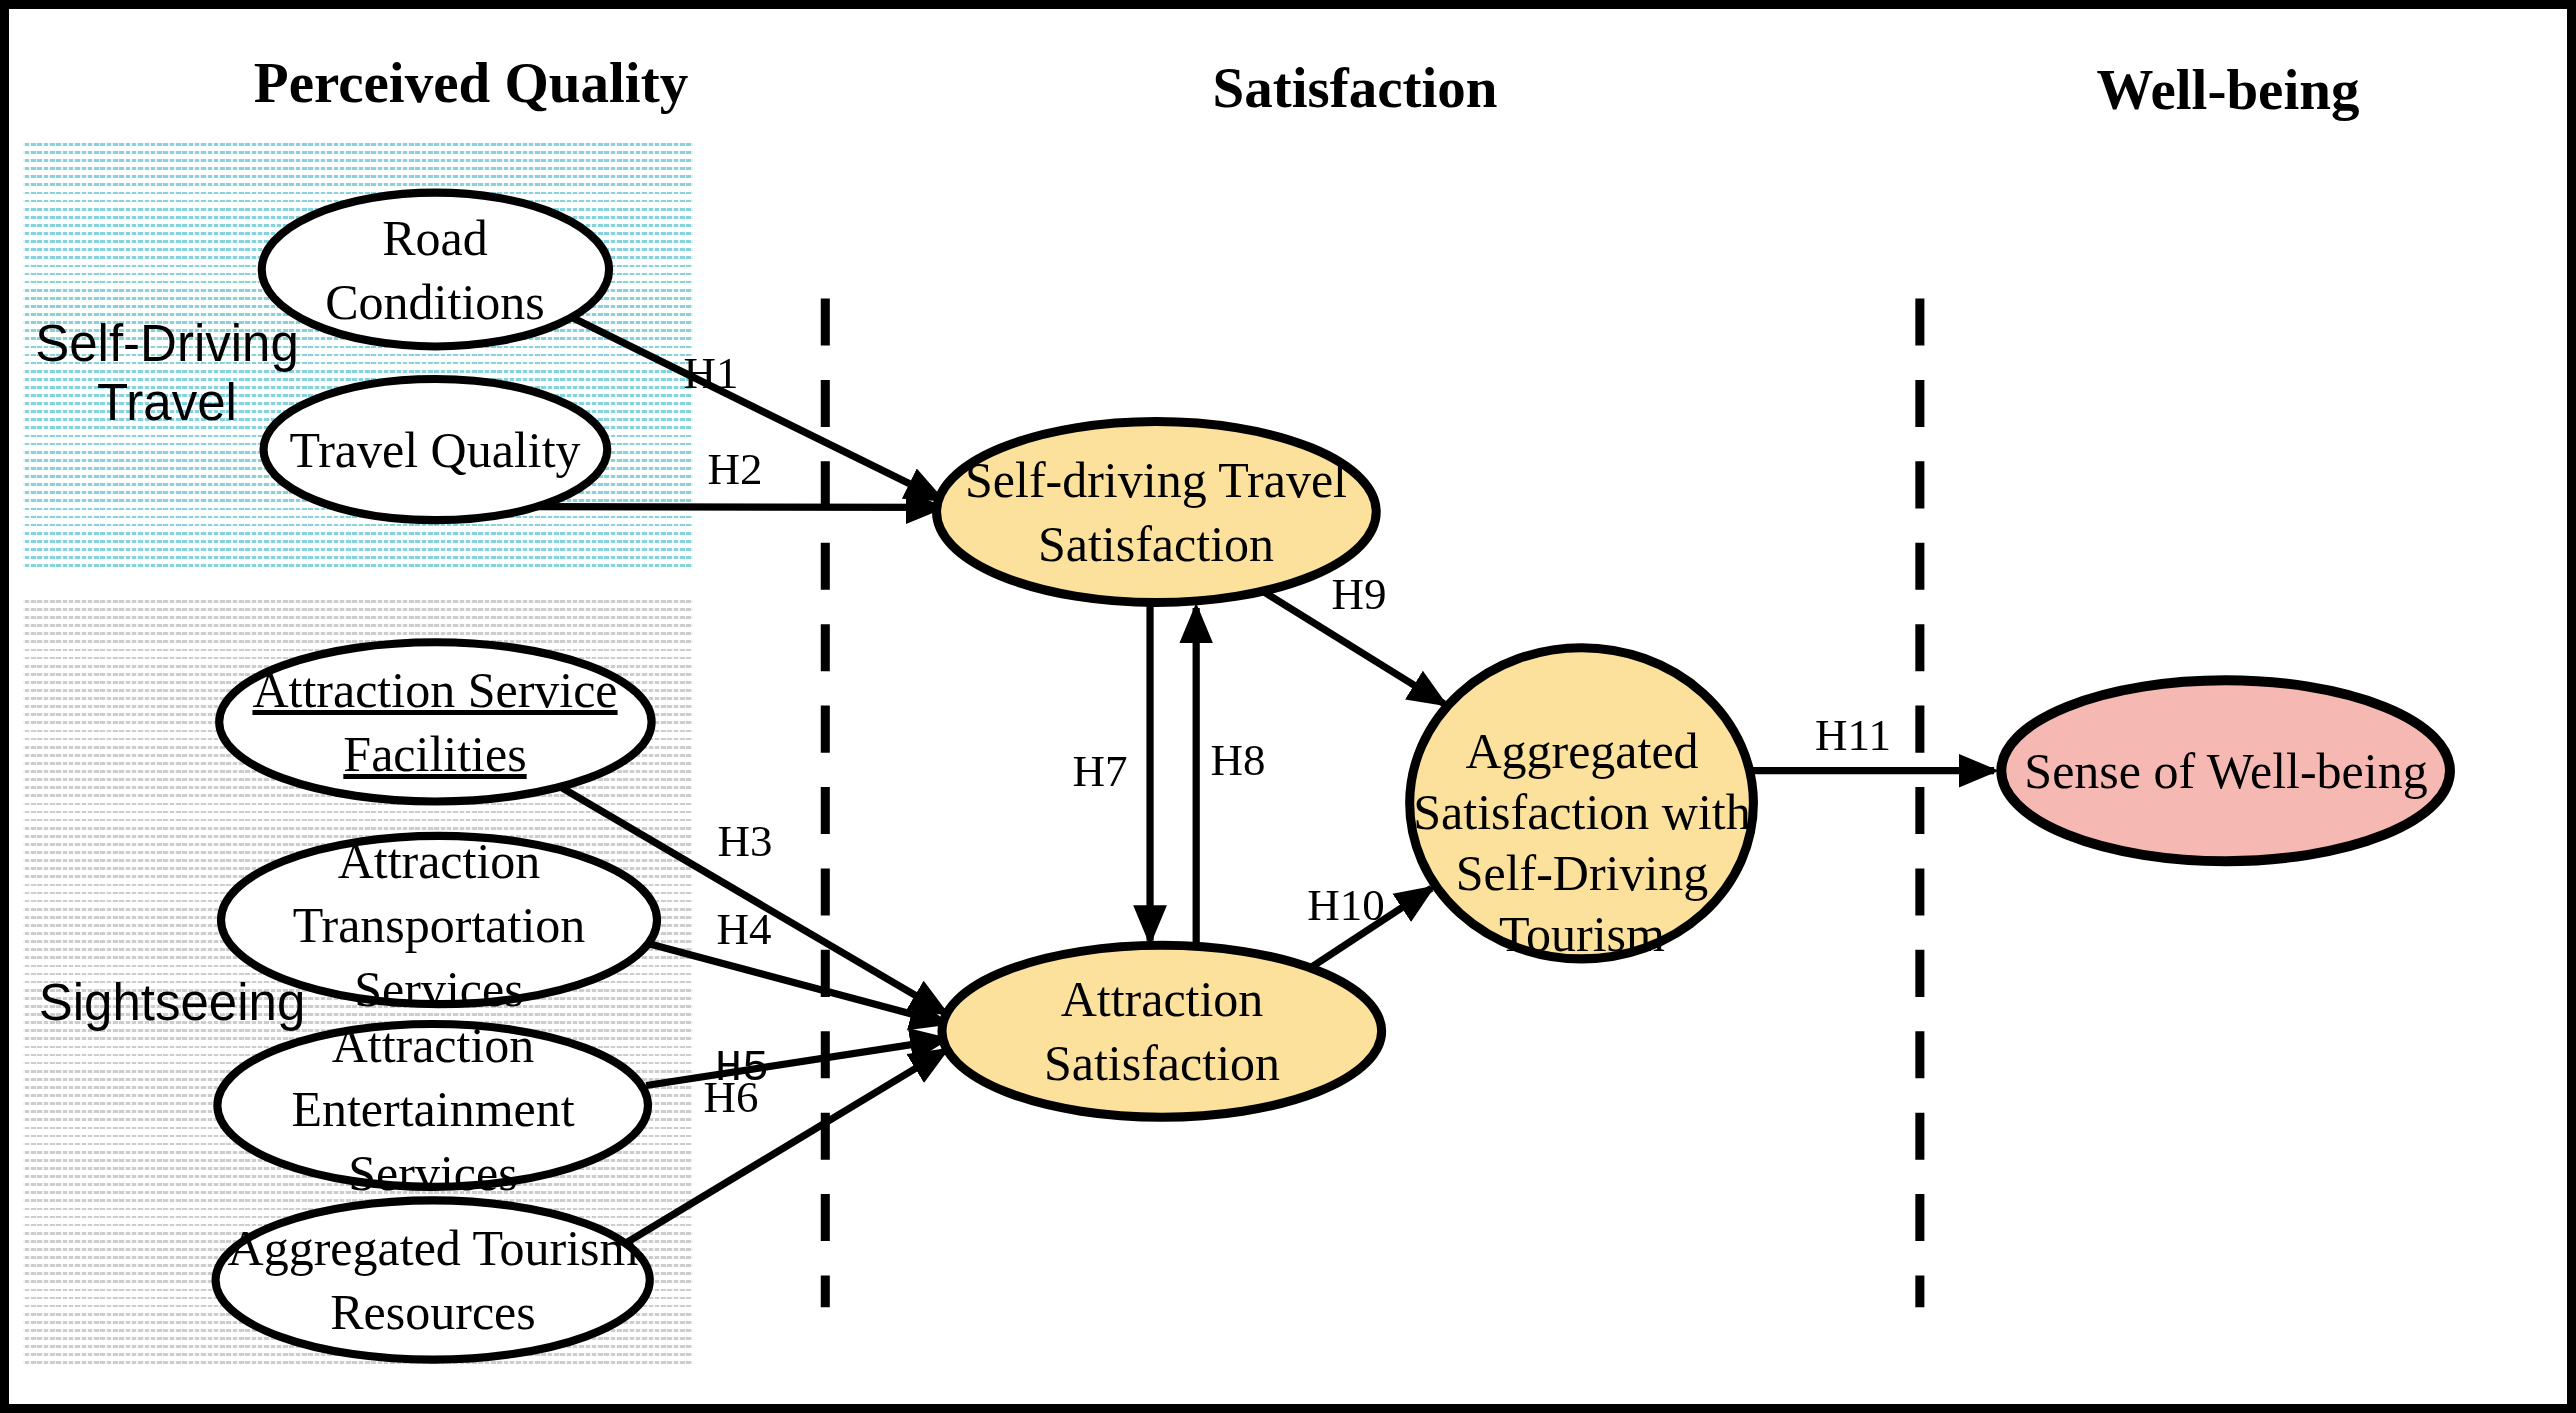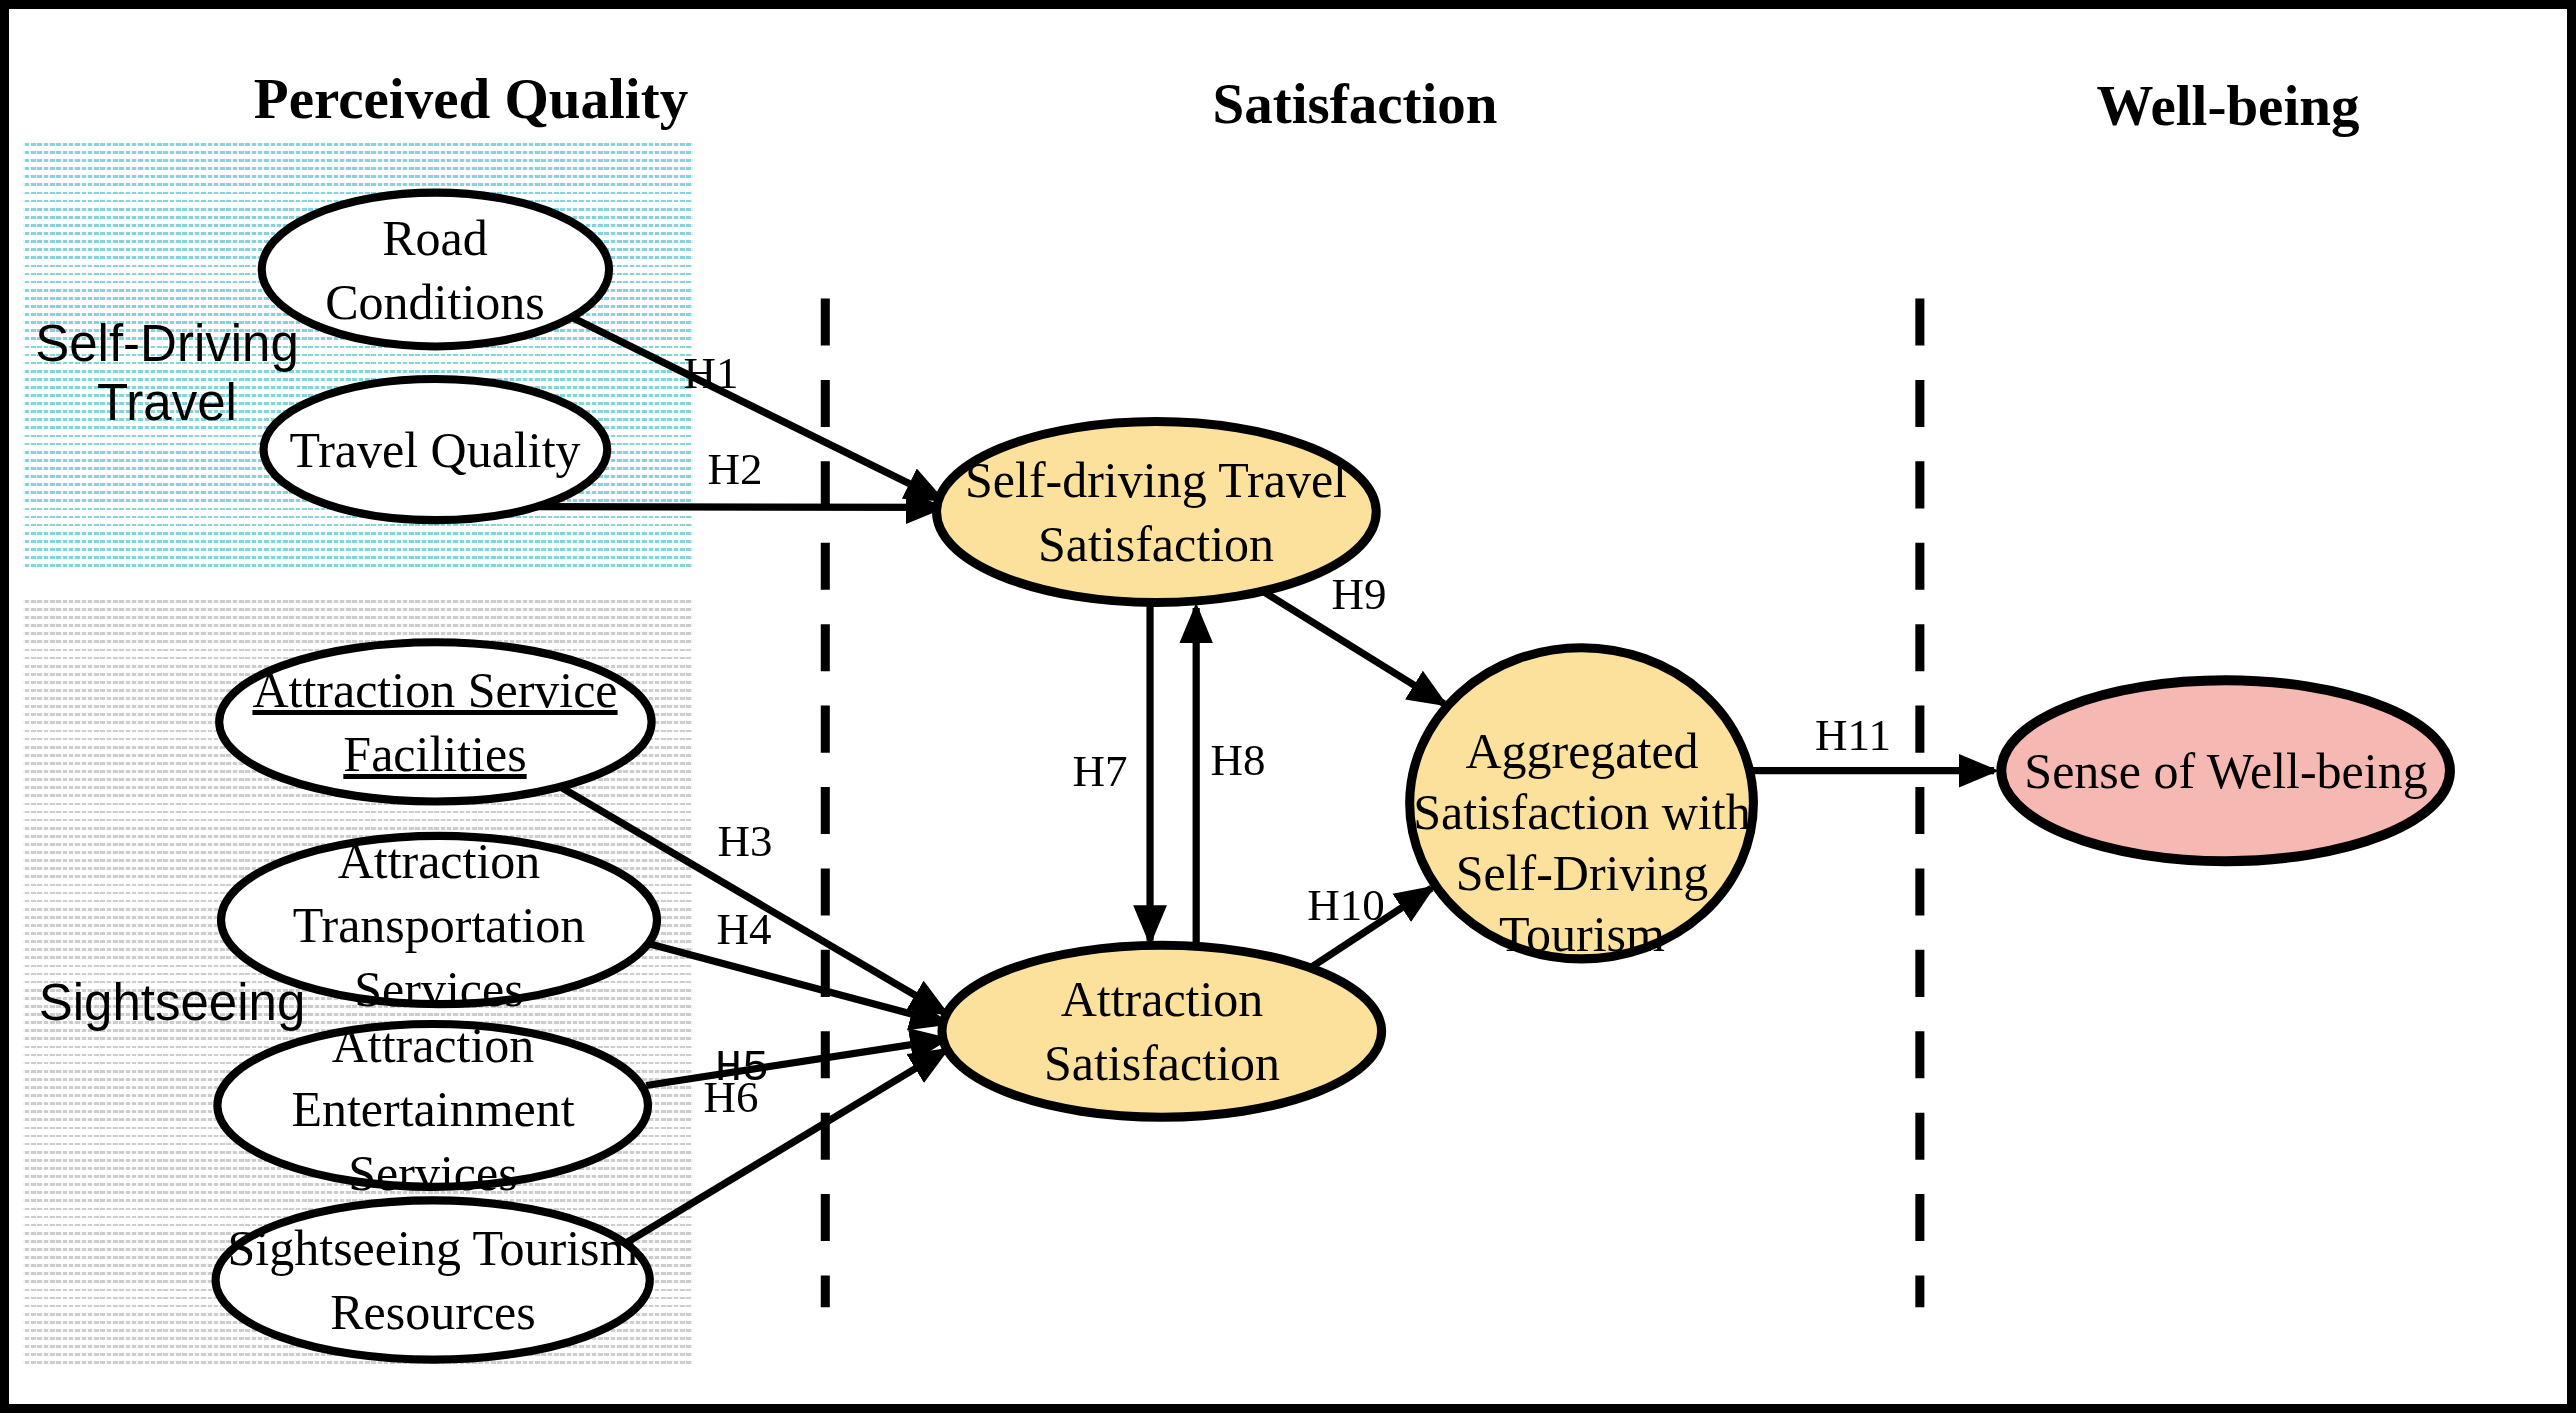--- a/index.html
+++ b/index.html
@@ -45,21 +45,21 @@
   .divider{stroke:var(--outline);stroke-width:10;stroke-dasharray:52 38;fill:none;}
   
   .txt{
     position:absolute;z-index:10;
     transform:translate(-50%,-50%);
     white-space:pre-line;
     text-align:center;
     color:#000;
     width:max-content;
   }
-  .col-header{font-size:57px;font-weight:bold;line-height:1.1;margin-top:16px;}
+  .col-header{font-size:57px;font-weight:bold;line-height:1.1;}
   .group-label{font-family:"Liberation Sans", sans-serif;font-size:51px;line-height:1.16;}
   .node-label{font-size:50px;line-height:1.28;}
   .node-label.tight{line-height:1.22;}
   .h-label{font-size:45px;line-height:1;}
 </style>
 </head>
 <body>
 
 <div class="canvas">
 
@@ -112,21 +112,21 @@
 Conditions</div>
   <div class="txt node-label" style="left:435px;top:450px;">Travel Quality</div>
   <div class="txt node-label" style="left:435px;top:722px;text-decoration:underline;">Attraction Service
 Facilities</div>
   <div class="txt node-label" style="left:439px;top:925px;">Attraction
 Transportation
 Services</div>
   <div class="txt node-label" style="left:433px;top:1109px;">Attraction
 Entertainment
 Services</div>
-  <div class="txt node-label" style="left:433px;top:1280px;">Sightseeing Tourism
+  <div class="txt node-label" style="left:433px;top:1280px;">Aggregated Tourism
 Resources</div>
   <div class="txt node-label" style="left:1156px;top:512px;">Self-driving Travel
 Satisfaction</div>
   <div class="txt node-label" style="left:1162px;top:1031px;">Attraction
 Satisfaction</div>
   <div class="txt node-label tight" style="left:1582px;top:803px;margin-top:40px;">Aggregated
 Satisfaction with
 Self-Driving
 Tourism</div>
   <div class="txt node-label" style="left:2226px;top:771px;">Sense of Well-being</div>

